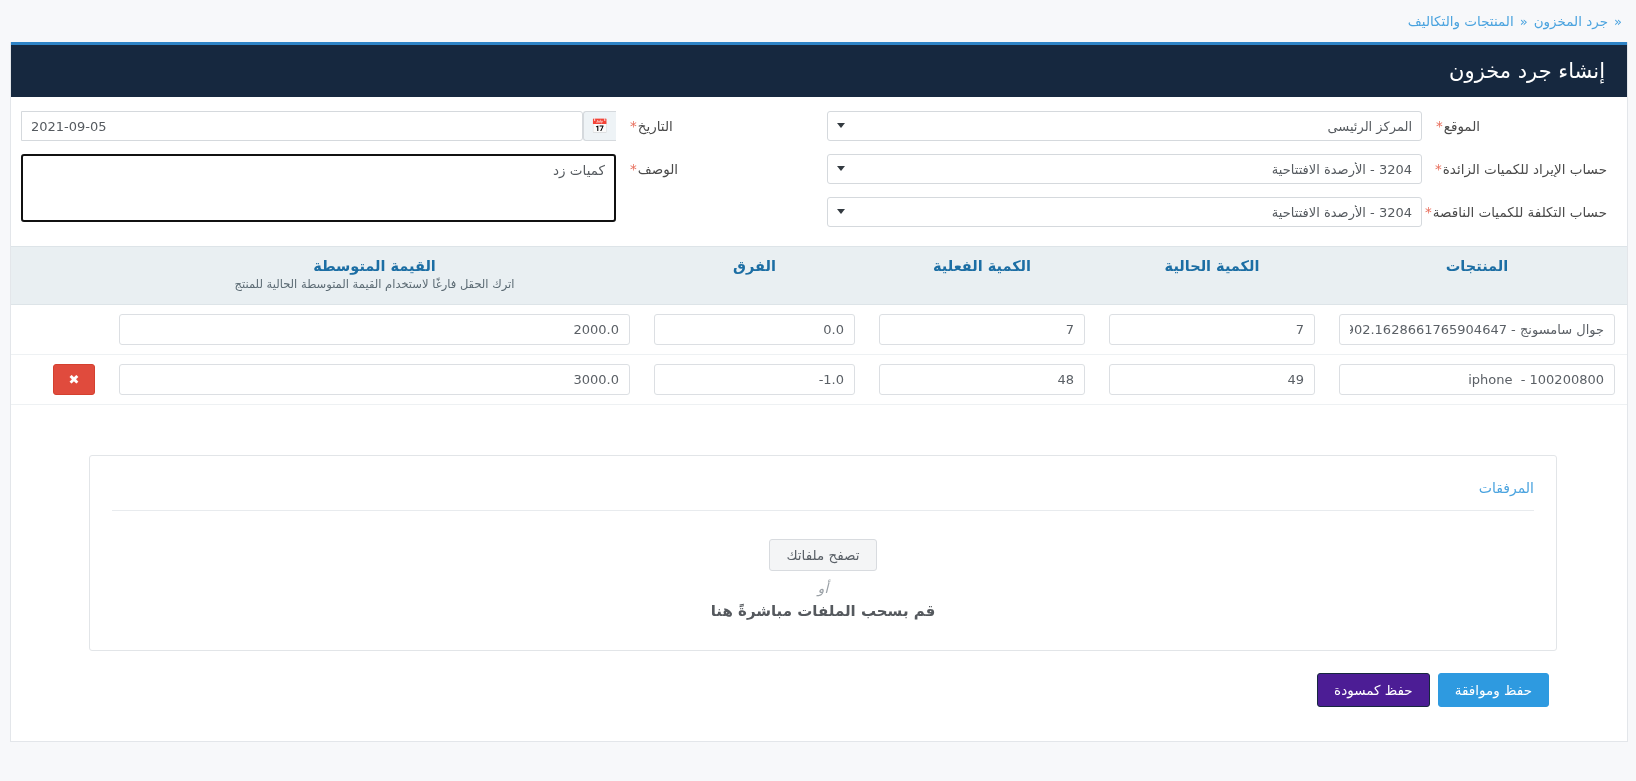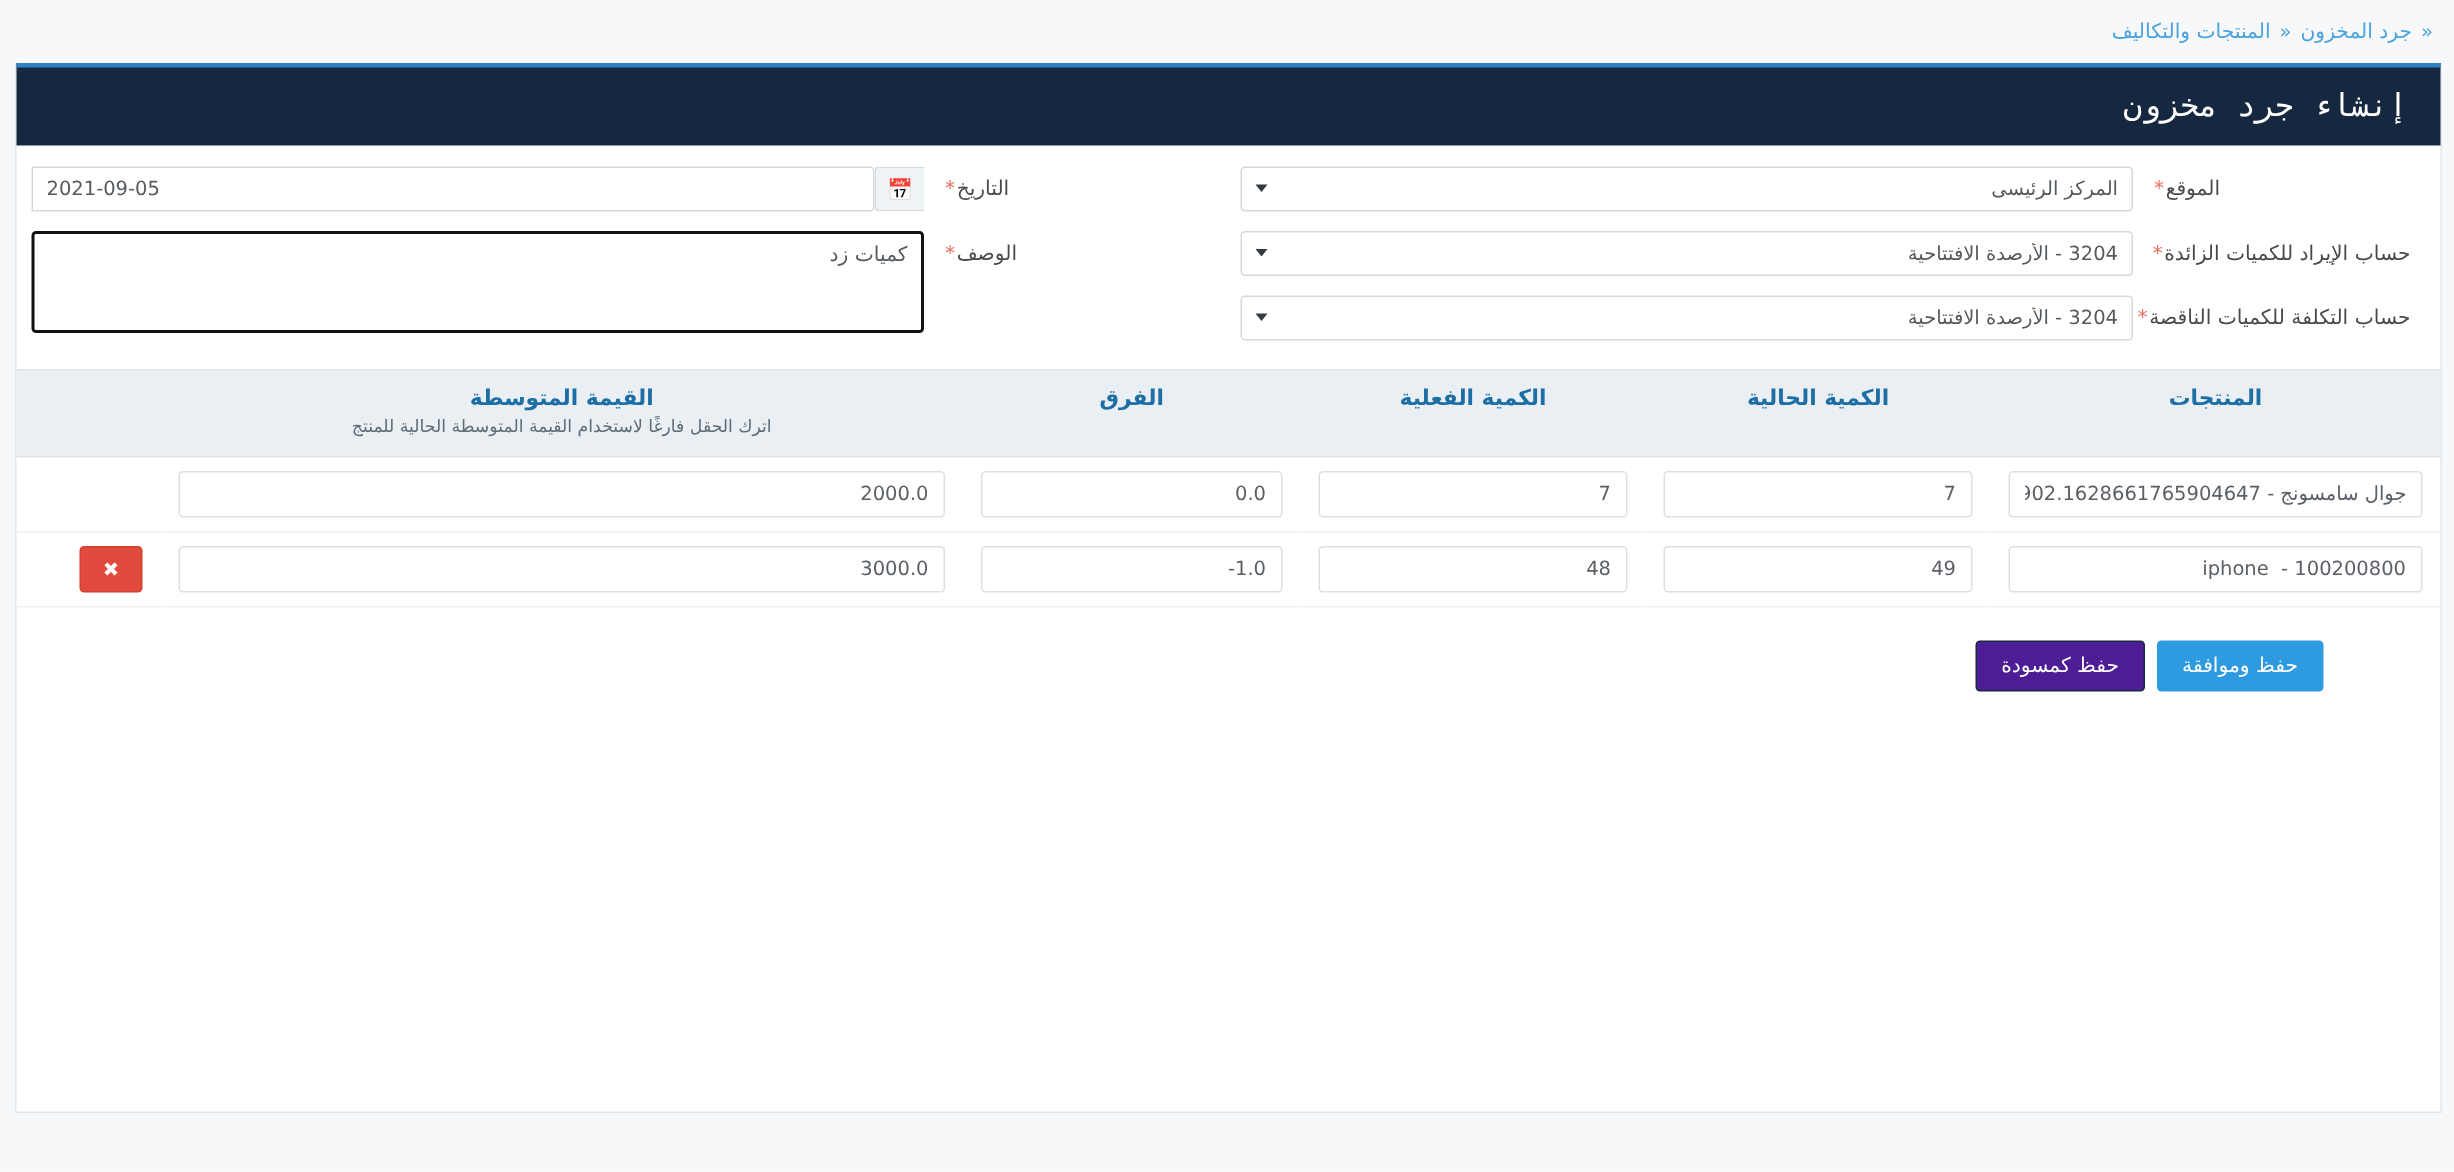--- a/index.html
+++ b/index.html
@@ -48,21 +48,20 @@
     align-items: center;
     justify-content: flex-start;
     padding: 0 22px;
   }
   .page-header h1 {
     margin: 0;
     font-size: 21px;
     font-weight: 400;
     color: #ffffff;
     letter-spacing: 0;
-    font-family: Liberation Mono, monospace;
   }
 
   
   .form-area {
     padding: 14px 10px 6px 10px;
     display: flex;
     flex-direction: row;
     gap: 0;
   }
   .form-col { display: flex; flex-direction: column; }
@@ -427,19 +426,29 @@
         <td class="col-del">
           <button class="btn-del">
             <span>✖</span>
           </button>
         </td>
       </tr>
 
     </tbody>
   </table>
 
+  <div class="attach-wrap">
+    <div class="attach-box">
+      <div class="attach-title">المرفقات</div>
+      <div class="attach-body">
+        <button class="btn-browse">تصفح ملفاتك</button>
+        <div class="attach-or">أو</div>
+        <div class="attach-drag">قم بسحب الملفات مباشرةً هنا</div>
+      </div>
+    </div>
+  </div>
 
   <div class="footer-actions">
     <button class="btn-primary">حفظ وموافقة</button>
     <button class="btn-dark">حفظ كمسودة</button>
   </div>
 
 </div>
 
 </body></html>

